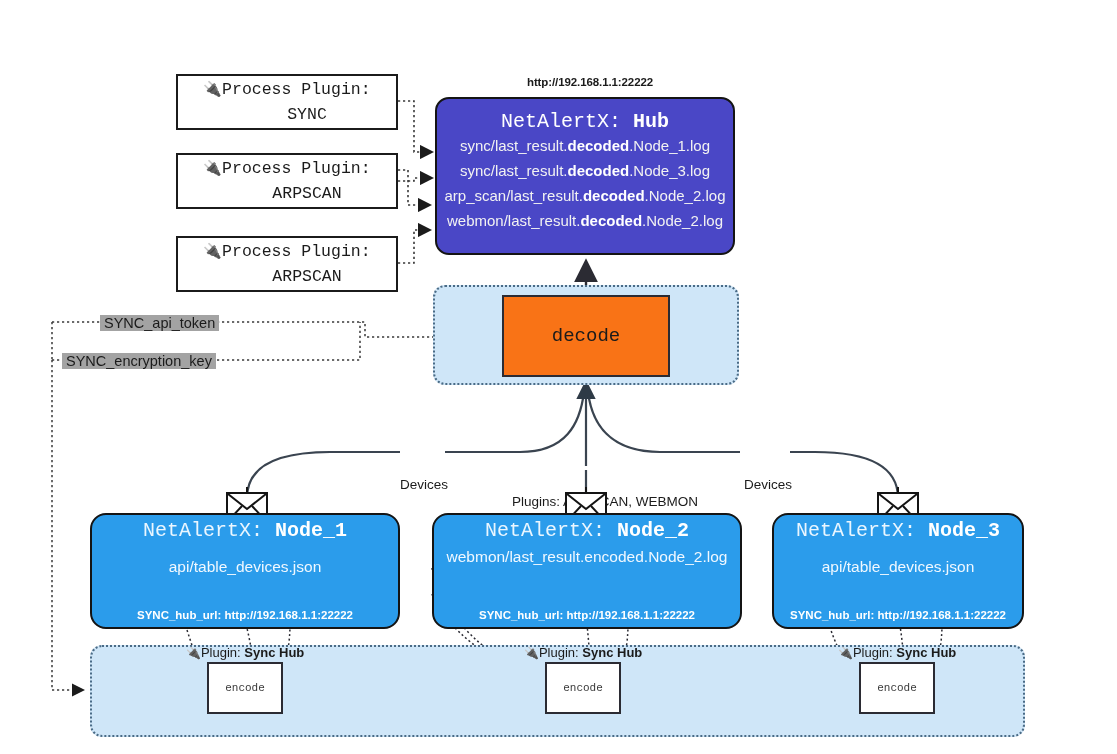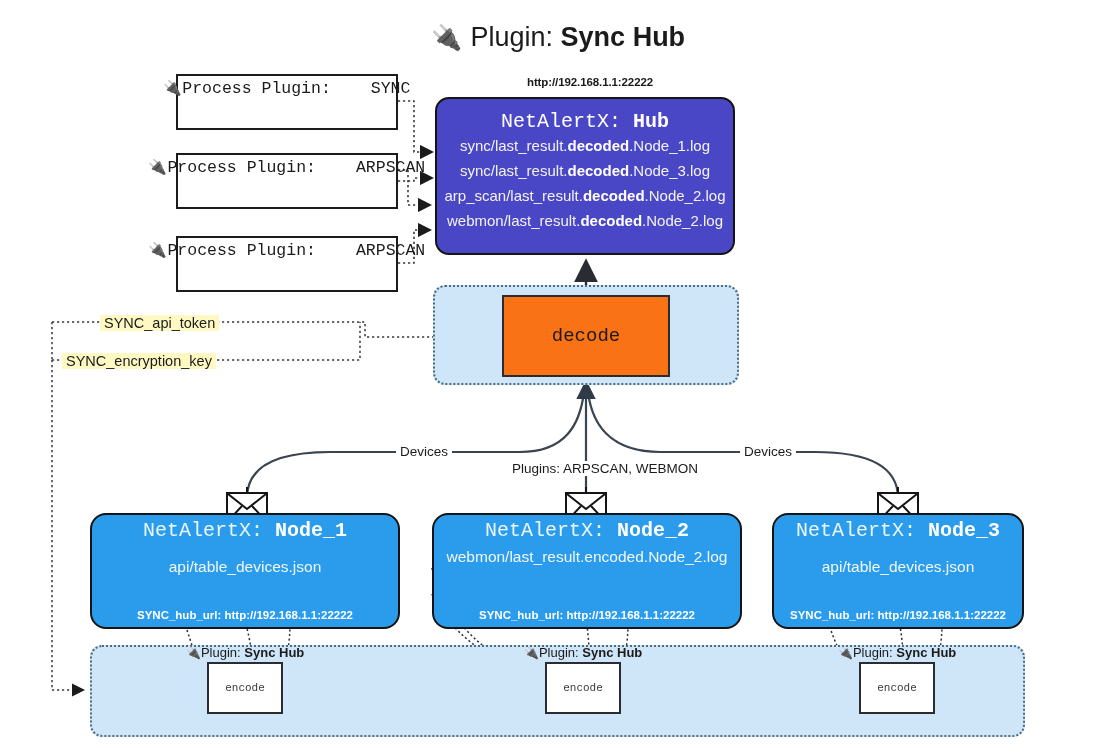--- a/index.html
+++ b/index.html
@@ -13,21 +13,21 @@
          font-size:27px;line-height:46px;color:#1b1b1b;white-space:nowrap;}
   #title .plug{font-size:25px;}
   #title .lbl{font-weight:400;}
   #title .name{font-weight:700;}
 
   
   .procbox{position:absolute;width:222px;height:56px;background:#ffffff;
            border:2px solid #1b1b1b;box-sizing:border-box;
            font-family:"Liberation Mono","DejaVu Sans Mono",monospace;
            font-size:16.5px;line-height:25px;text-align:center;
-           display:flex;justify-content:center;}
+           display:flex;flex-direction:column;justify-content:center;}
   .procbox .l1{white-space:nowrap;}
   .procbox .l2{white-space:nowrap;padding-left:40px;}
   .procbox .plug{font-family:"DejaVu Sans",sans-serif;font-size:15px;}
 
   
   #hub-url{position:absolute;left:470px;top:76px;width:240px;text-align:center;
            font-size:11.5px;font-weight:700;color:#1b1b1b;letter-spacing:-.1px;}
   #hub{position:absolute;left:435px;top:97px;width:300px;height:158px;
        background:#4a47c6;border:2.5px solid #141414;border-radius:14px;
        box-sizing:border-box;color:#ffffff;}
@@ -41,26 +41,26 @@
   
   #decode-wrap{position:absolute;left:433px;top:285px;width:306px;height:100px;
        background:#cfe6f8;border:2px dotted #4a6b86;border-radius:12px;
        box-sizing:border-box;}
   #decode{position:absolute;left:502px;top:295px;width:168px;height:82px;
        background:#f97316;border:2.5px solid #2b2b33;box-sizing:border-box;
        font-family:"Liberation Mono","DejaVu Sans Mono",monospace;
        font-size:19px;display:flex;align-items:center;justify-content:center;}
 
   
-  .keylbl{position:absolute;font-size:14.5px;color:#1b1b1b;background:#fef9c3;
+  .keylbl{position:absolute;font-size:14.5px;color:#1b1b1b;background:#a3a3a3;
        padding:0 4px;white-space:nowrap;}
 
   
   .edgelbl{position:absolute;font-size:13.5px;color:#1b1b1b;background:#ffffff;
-       padding:0 4px;white-space:nowrap;}
+       padding:0 4px;white-space:nowrap;margin-top:33px;}
 
   
   .node{position:absolute;height:116px;background:#2b9ceb;
        border:2.5px solid #141414;border-radius:16px;box-sizing:border-box;
        color:#ffffff;}
   .node .ntitle{font-family:"Liberation Mono","DejaVu Sans Mono",monospace;
        font-size:20px;text-align:center;margin-top:4px;white-space:nowrap;
        color:#eaf6ff;}
   .node .ntitle b{font-weight:700;color:#ffffff;}
   .node .nline{font-size:15.5px;line-height:26px;text-align:center;
@@ -89,25 +89,20 @@
        color:#3a3a3a;}
   .enclbl{position:absolute;font-size:13px;white-space:nowrap;color:#1b1b1b;}
   .enclbl b{font-weight:700;}
   .enclbl .plug{font-size:12px;}
 </style>
 </head>
 <body>
 
 <div class="stage">
 
-  <div id="title">
-    <span class="plug">🔌</span>
-    <span class="lbl">Plugin:</span>
-    <span class="name">Sync Hub</span>
-  </div>
 
   <svg class="layer" viewBox="0 0 1117 754">
     <defs>
       <marker id="ah" markerWidth="9" markerHeight="9" refX="7" refY="4.5" orient="auto">
         <path d="M0,0 L9,4.5 L0,9 z" fill="#2e3a46"></path>
       </marker>
       <marker id="ahd" markerWidth="9" markerHeight="9" refX="7" refY="4.5" orient="auto">
         <path d="M0,0 L9,4.5 L0,9 z" fill="#1b1b1b"></path>
       </marker>
       <marker id="ahb" markerWidth="10" markerHeight="10" refX="8" refY="5" orient="auto">

